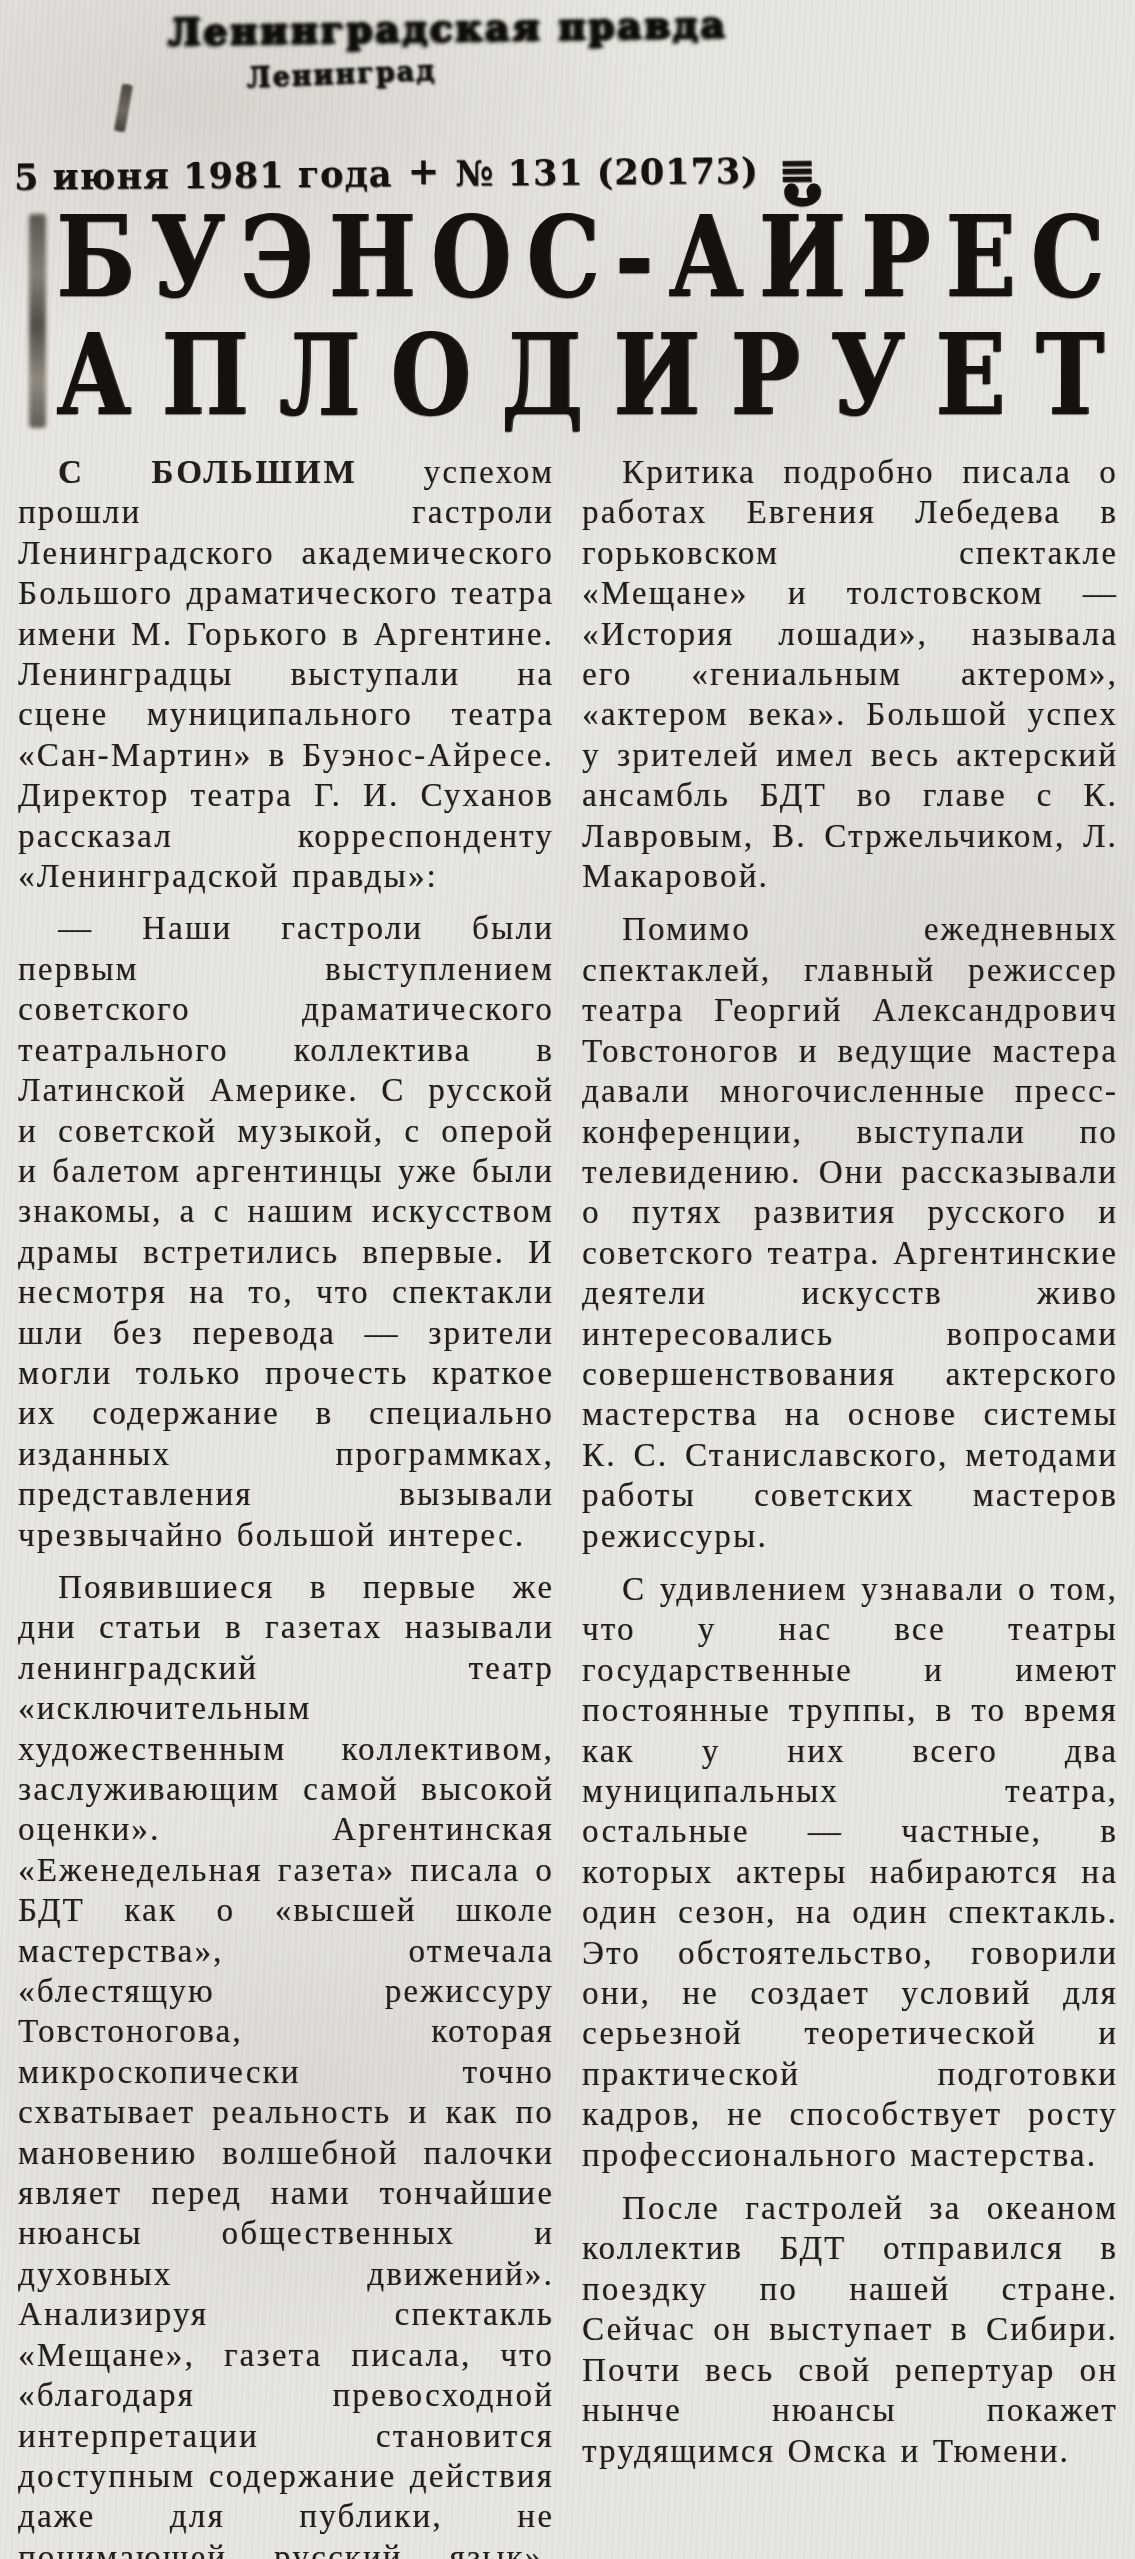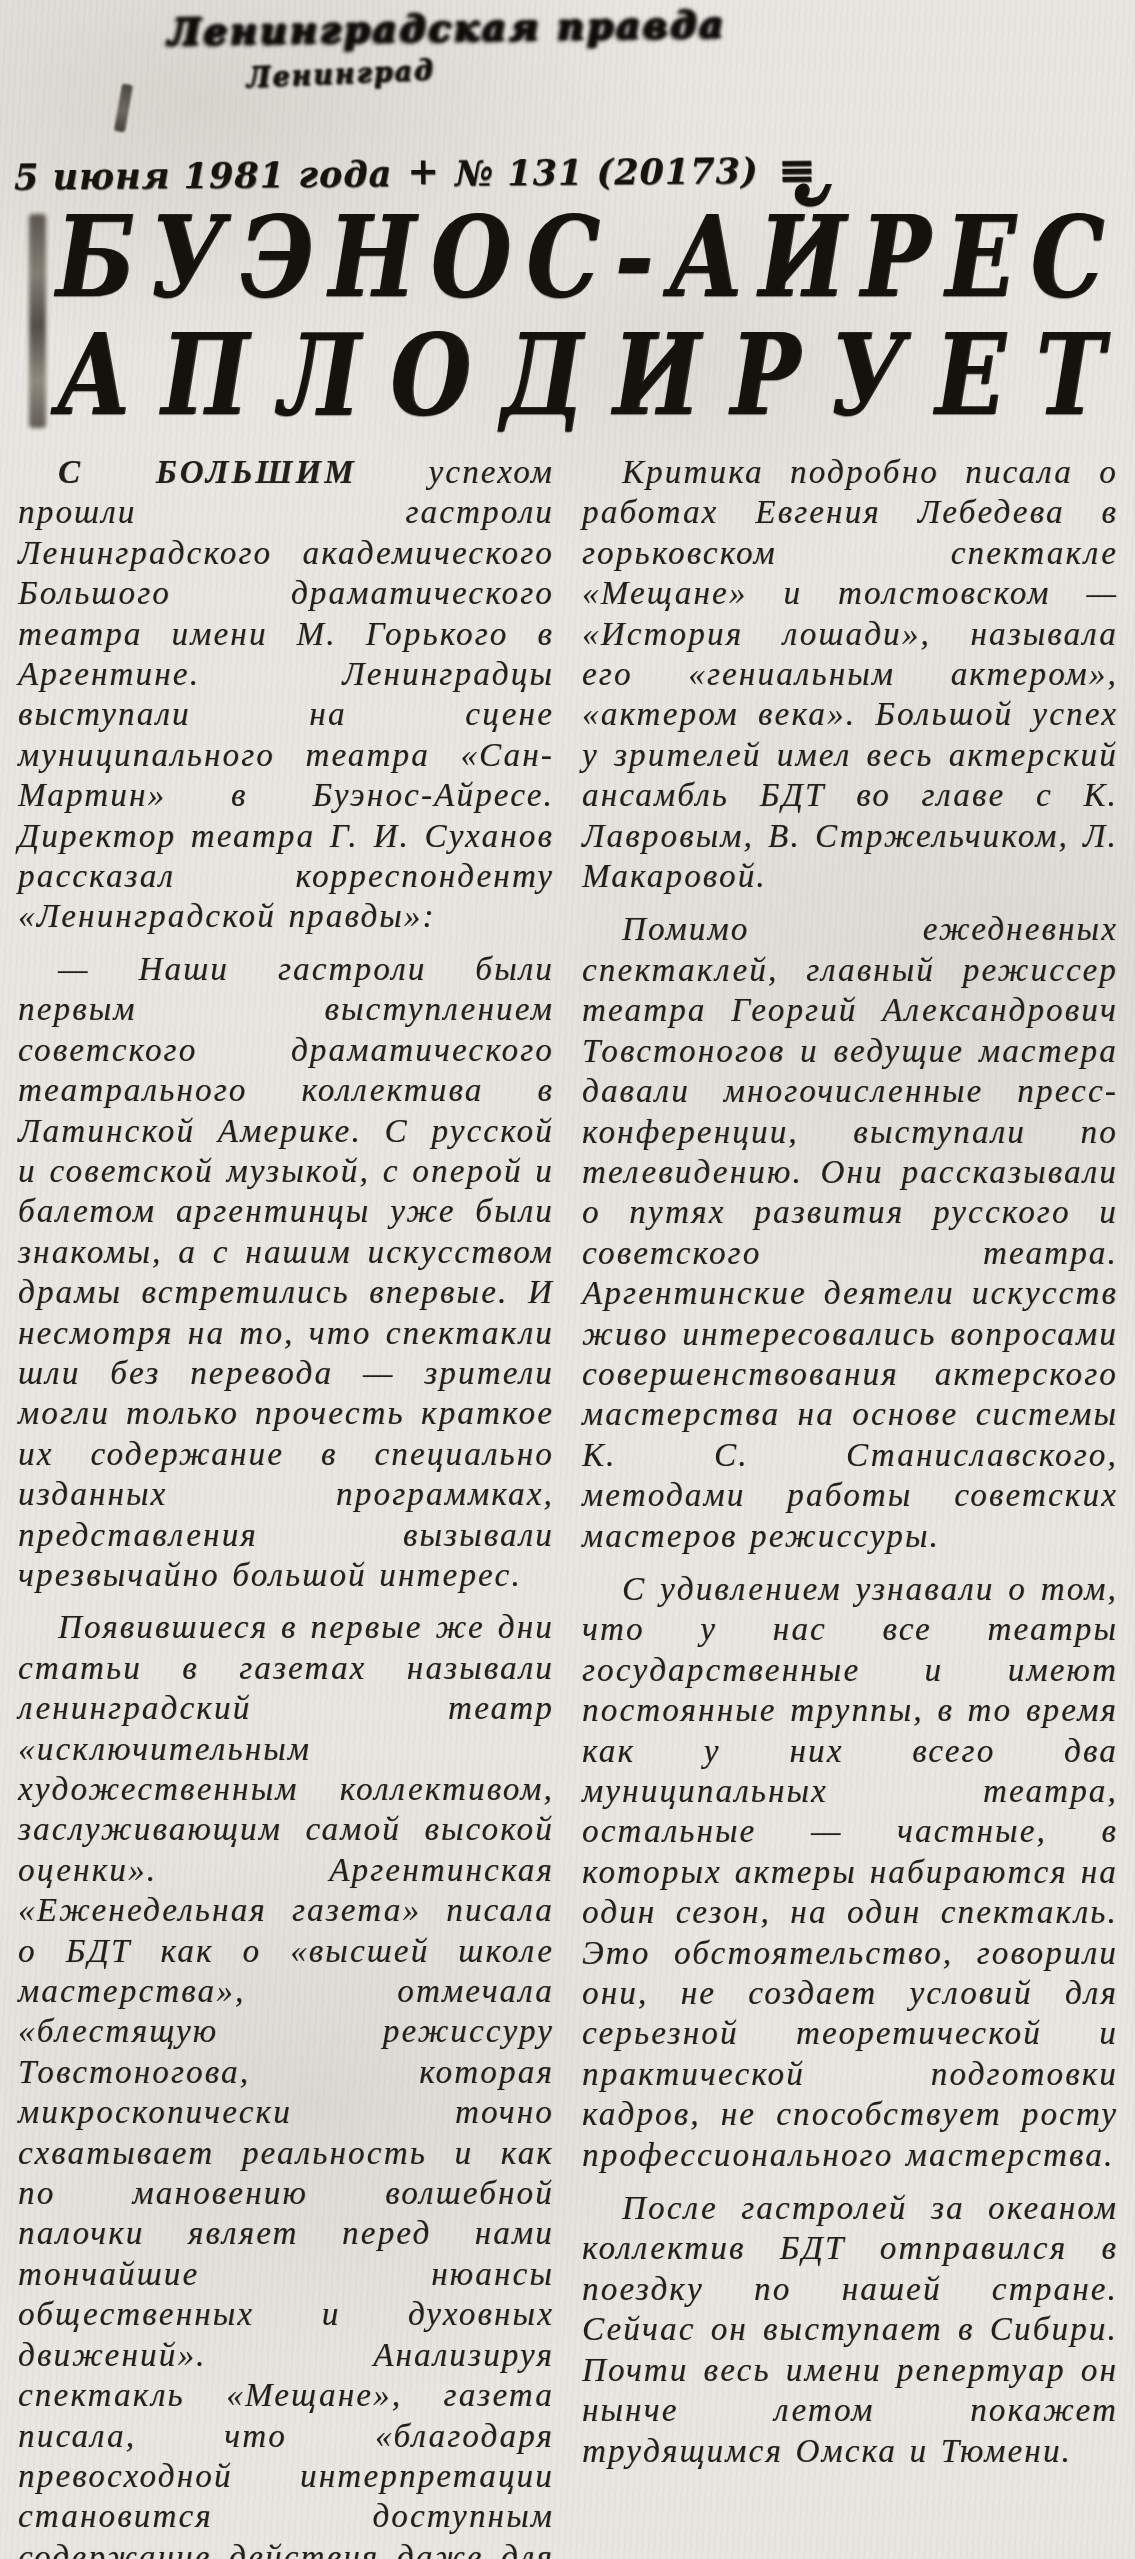--- a/index.html
+++ b/index.html
@@ -10,21 +10,20 @@
   }
   .page{
     position:relative;width:1135px;height:2559px;overflow:hidden;
     background-color:#e8e6e0;
     background-image:
       radial-gradient(ellipse 760px 420px at 18% 4%, rgba(110,106,96,.14), transparent 62%),
       radial-gradient(ellipse 900px 620px at 88% 38%, rgba(104,100,92,.10), transparent 65%),
       radial-gradient(ellipse 720px 540px at 28% 82%, rgba(112,108,99,.11), transparent 60%),
       radial-gradient(ellipse 500px 300px at 60% 14%, rgba(100,96,88,.08), transparent 70%),
       repeating-linear-gradient(93deg, rgba(90,86,78,.035) 0 2px, transparent 2px 6px);
-    font-style: italic;
   }
   
   .masthead{position:absolute;top:6px;left:168px;transform:rotate(-.8deg);}
   .masthead-title{
     font-family:"DejaVu Serif",serif;font-weight:bold;font-size:37px;letter-spacing:3px;
     color:#0e0c09;filter:blur(1.5px);
     text-shadow:0 0 3px #0e0c09,2px 1px 2px rgba(12,10,8,.85),-2px 2px 3px rgba(12,10,8,.6),0 -1px 2px rgba(12,10,8,.6);
   }
   .masthead-sub{
     margin:3px 0 0 78px;font-family:"DejaVu Serif",serif;font-weight:bold;font-size:27px;
@@ -128,17 +127,17 @@
   <div class="article">
     <div class="col">
       <p class="lede-p"><b class="lede">С БОЛЬШИМ</b><span> успехом прошли гастроли Ленинградского академического Большого драматического театра имени М. Горького в Аргентине. Ленинградцы выступали на сцене муниципального театра «Сан-Мартин» в Буэнос-Айресе. Директор театра Г. И. Суханов рассказал корреспонденту «Ленинградской правды»:</span></p>
       <p>— Наши гастроли были первым выступлением советского драматического театрального коллектива в Латинской Америке. С русской и советской музыкой, с оперой и балетом аргентинцы уже были знакомы, а с нашим искусством драмы встретились впервые. И несмотря на то, что спектакли шли без перевода — зрители могли только прочесть краткое их содержание в специально изданных программках, представления вызывали чрезвычайно большой интерес.</p>
       <p>Появившиеся в первые же дни статьи в газетах называли ленинградский театр «исключительным художественным коллективом, заслуживающим самой высокой оценки». Аргентинская «Еженедельная газета» писала о БДТ как о «высшей школе мастерства», отмечала «блестящую режиссуру Товстоногова, которая микроскопически точно схватывает реальность и как по мановению волшебной палочки являет перед нами тончайшие нюансы общественных и духовных движений». Анализируя спектакль «Мещане», газета писала, что «благодаря превосходной интерпретации становится доступным содержание действия даже для публики, не понимающей русский язык». «Триумф ленинградского теа-</p>
     </div>
     <div class="col col-right">
       <p>Критика подробно писала о работах Евгения Лебедева в горьковском спектакле «Мещане» и толстовском — «История лошади», называла его «гениальным актером», «актером века». Большой успех у зрителей имел весь актерский ансамбль БДТ во главе с К. Лавровым, В. Стржельчиком, Л. Макаровой.</p>
       <p>Помимо ежедневных спектаклей, главный режиссер театра Георгий Александрович Товстоногов и ведущие мастера давали многочисленные пресс-конференции, выступали по телевидению. Они рассказывали о путях развития русского и советского театра. Аргентинские деятели искусств живо интересовались вопросами совершенствования актерского мастерства на основе системы К. С. Станиславского, методами работы советских мастеров режиссуры.</p>
       <p>С удивлением узнавали о том, что у нас все театры государственные и имеют постоянные труппы, в то время как у них всего два муниципальных театра, остальные — частные, в которых актеры набираются на один сезон, на один спектакль. Это обстоятельство, говорили они, не создает условий для серьезной теоретической и практической подготовки кадров, не способствует росту профессионального мастерства.</p>
-      <p>После гастролей за океаном коллектив БДТ отправился в поездку по нашей стране. Сейчас он выступает в Сибири. Почти весь имени репертуар он нынче летом покажет трудящимся Омска и Тюмени.</p>
+      <p>После гастролей за океаном коллектив БДТ отправился в поездку по нашей стране. Сейчас он выступает в Сибири. Почти весь свой репертуар он нынче нюансы покажет трудящимся Омска и Тюмени.</p>
     </div>
   </div>
 
 </div>
 
 </body></html>

